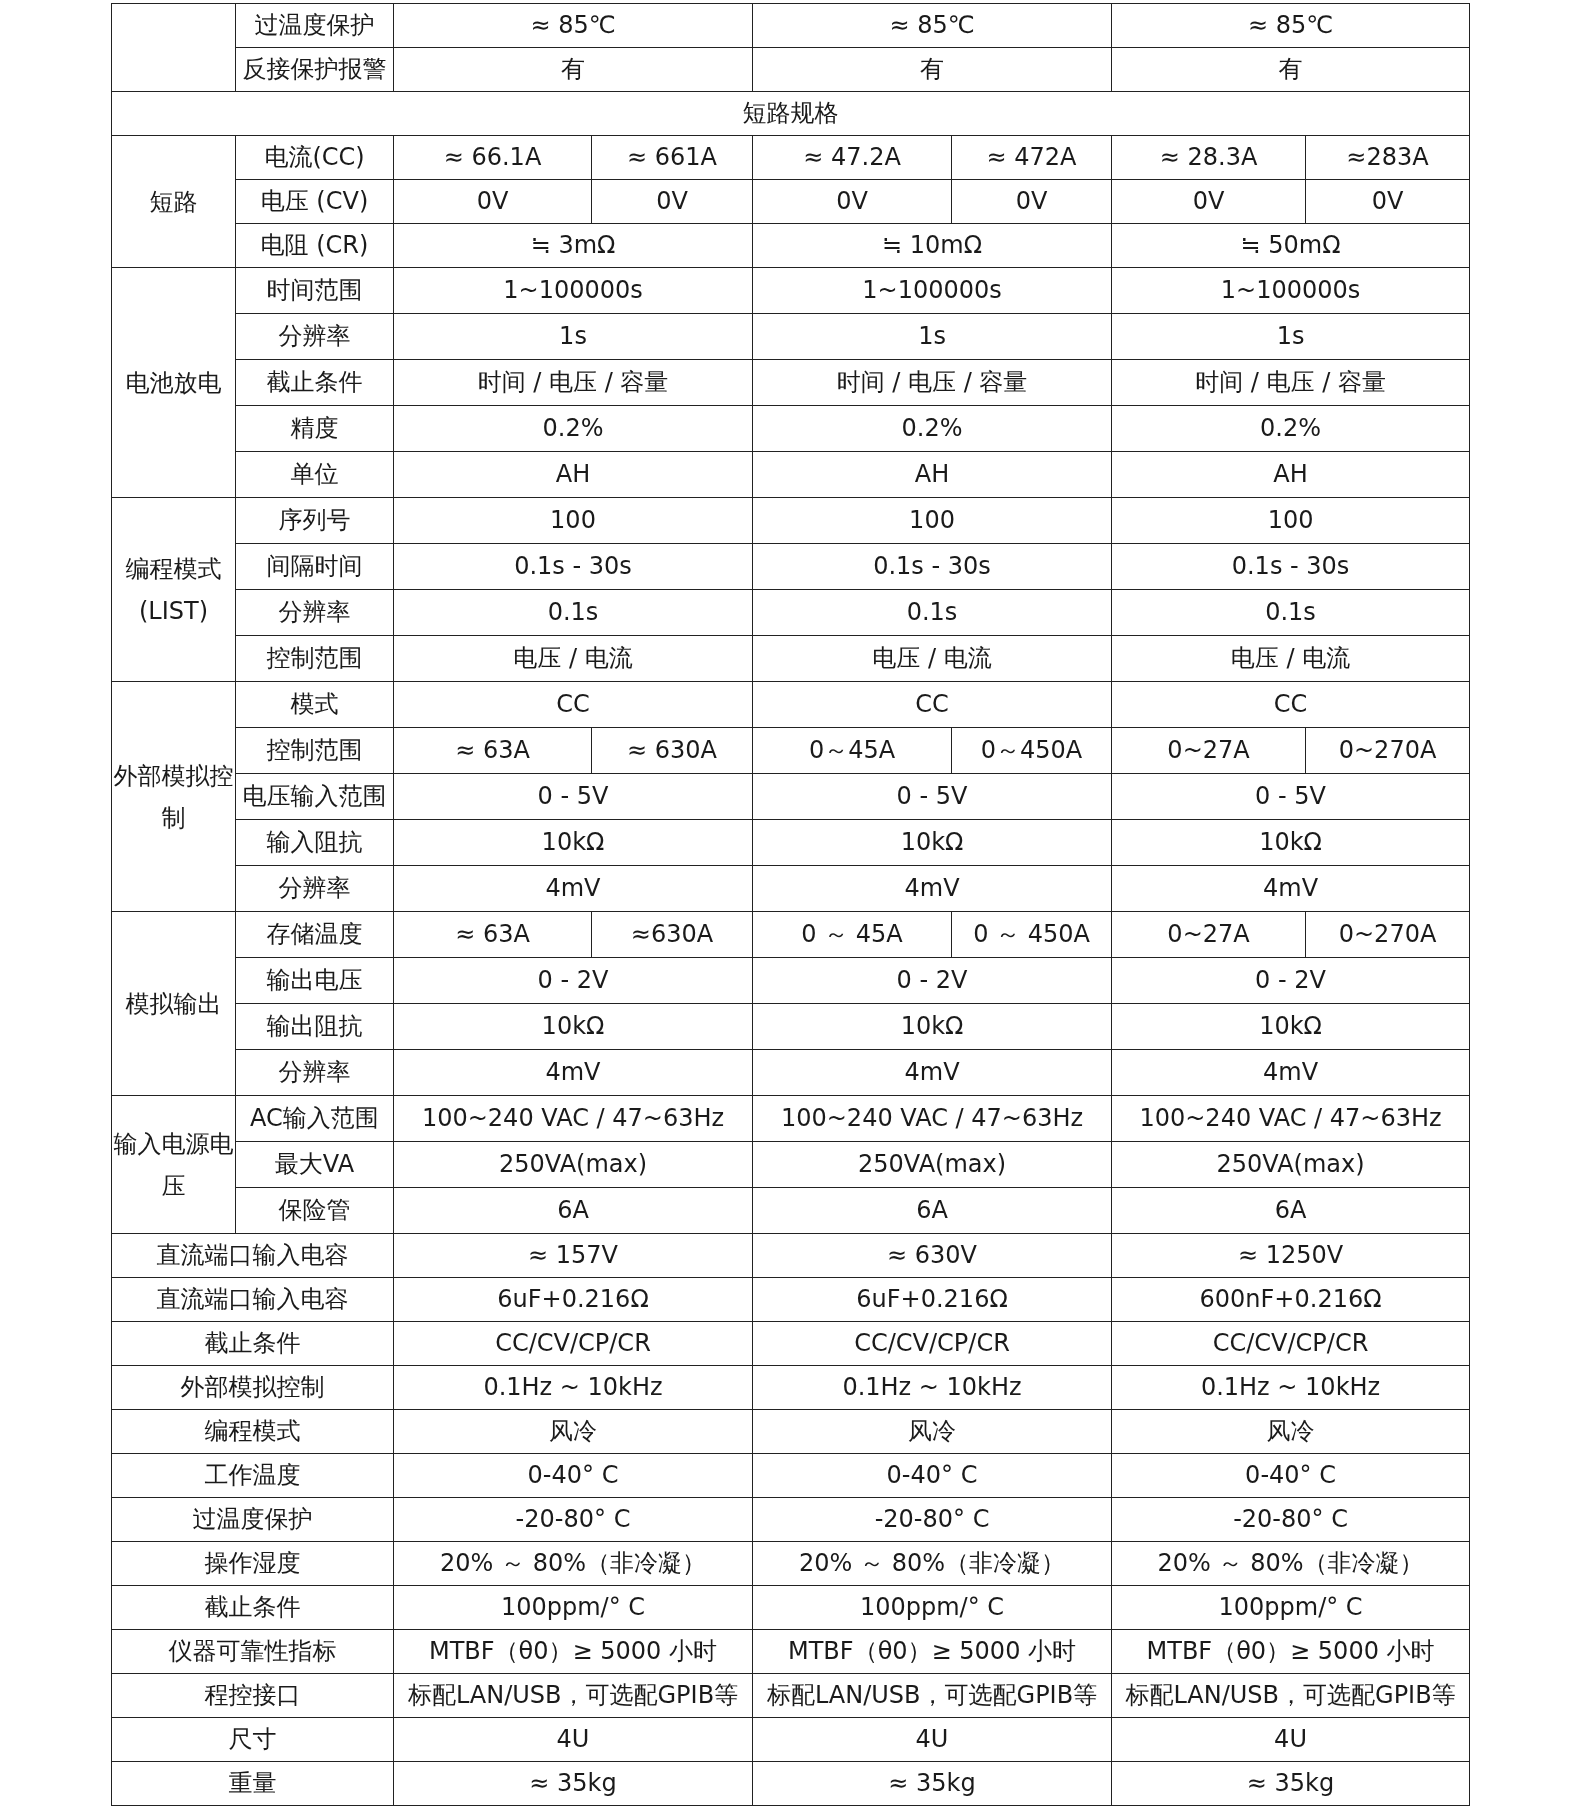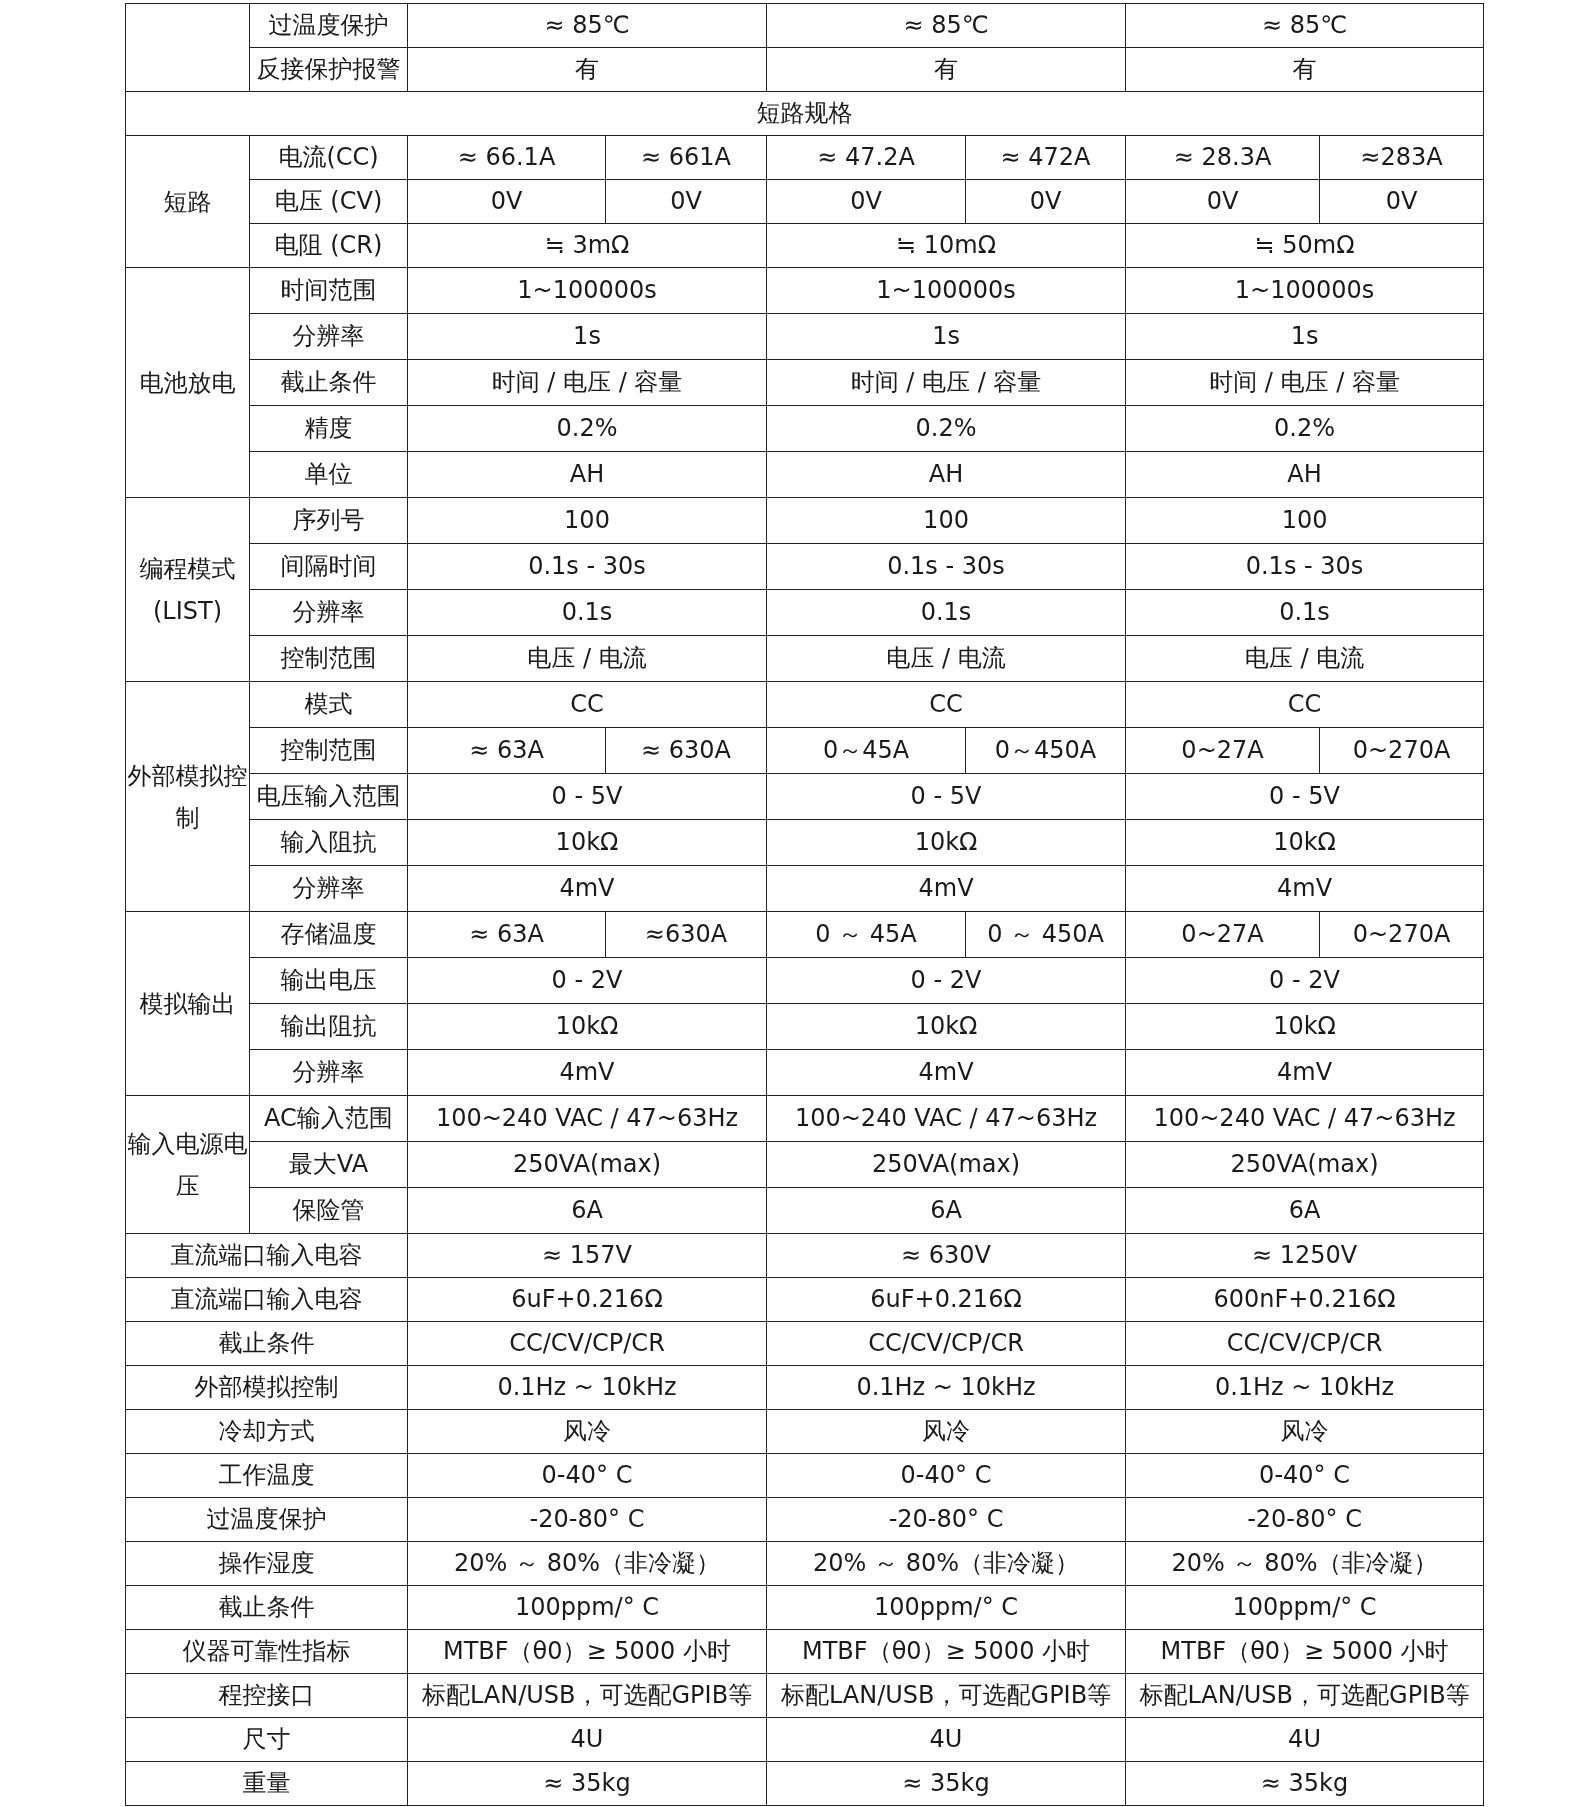--- a/index.html
+++ b/index.html
@@ -1,18 +1,18 @@
 <!DOCTYPE html>
 <html><head>
 <meta charset="utf-8">
 <style>
   html, body { margin: 0; padding: 0; background: #ffffff; }
   body { width: 1588px; height: 1807px; overflow: hidden; position: relative;
          font-family: "DejaVu Sans", "Liberation Sans", sans-serif; color: #1a1a1a; }
-  table.spec { position: absolute; left: 125px; top: 3px; width: 1358px;
+  table.spec { position: absolute; left: 111px; top: 3px; width: 1358px;
                border-collapse: collapse; table-layout: fixed; }
   table.spec td { border: 1.5px solid #222; text-align: center; vertical-align: middle;
                   font-size: 24px; padding: 0; line-height: 1.2; white-space: nowrap; overflow: hidden; }
   table.spec tr { height: 44px; }
   table.spec tr.tall { height: 46px; }
   td.grp { white-space: normal !important; line-height: 1.75 !important; }
   td.sec { text-align: center; }
 </style>
 </head>
 <body>
@@ -233,21 +233,21 @@
       <td colspan="2">CC/CV/CP/CR</td>
       <td colspan="2">CC/CV/CP/CR</td>
     </tr>
     <tr>
       <td colspan="2">外部模拟控制</td>
       <td colspan="2">0.1Hz ~ 10kHz</td>
       <td colspan="2">0.1Hz ~ 10kHz</td>
       <td colspan="2">0.1Hz ~ 10kHz</td>
     </tr>
     <tr>
-      <td colspan="2">冷却方式</td>
+      <td colspan="2">编程模式</td>
       <td colspan="2">风冷</td>
       <td colspan="2">风冷</td>
       <td colspan="2">风冷</td>
     </tr>
     <tr>
       <td colspan="2">工作温度</td>
       <td colspan="2">0-40° C</td>
       <td colspan="2">0-40° C</td>
       <td colspan="2">0-40° C</td>
     </tr>

